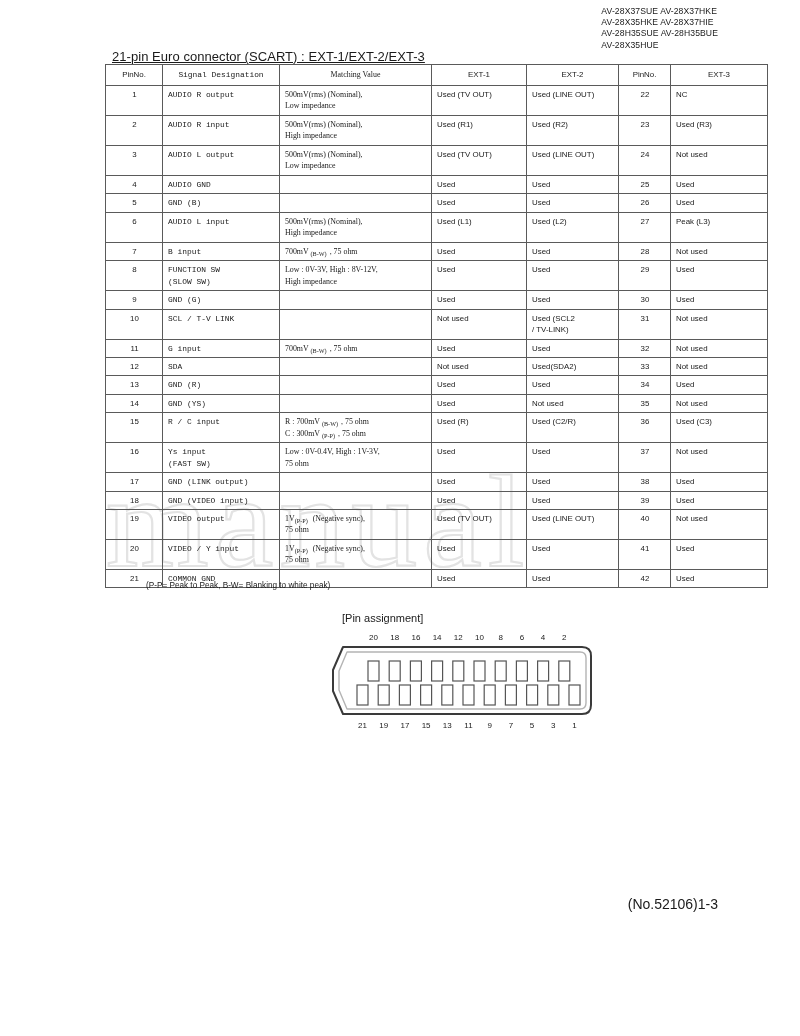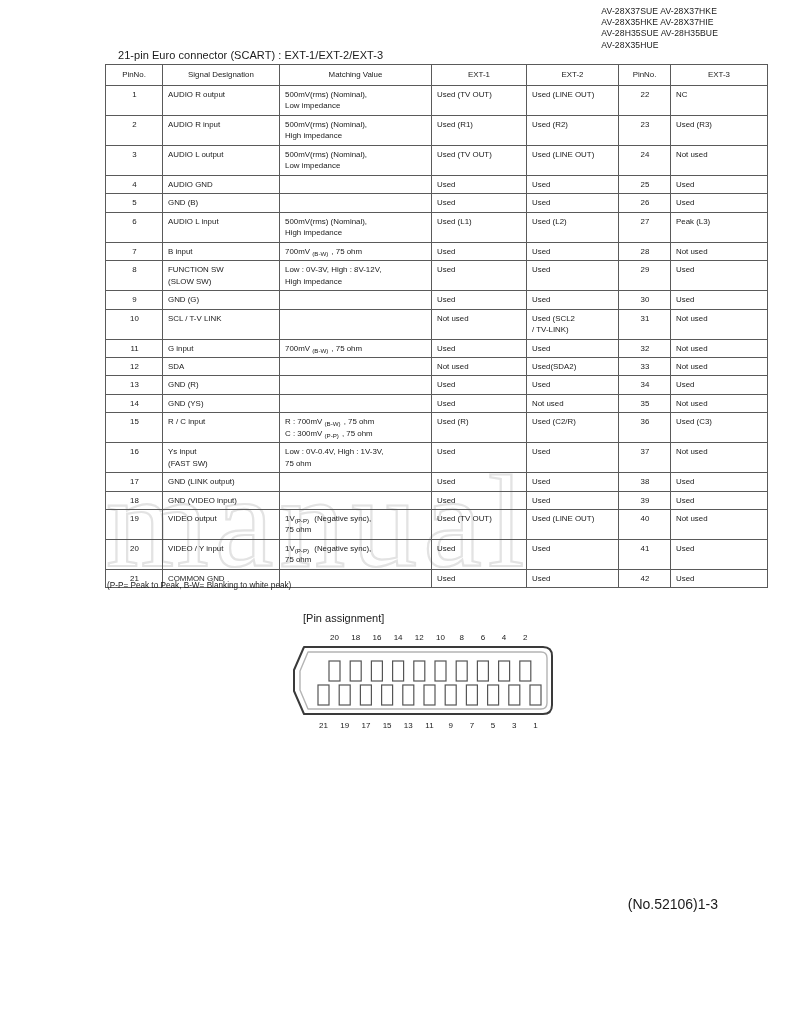--- a/index.html
+++ b/index.html
@@ -23,24 +23,25 @@
     right: 82px;
     font-size: 8.6px;
     line-height: 11.2px;
     letter-spacing: 0.1px;
     white-space: nowrap;
   }
 
   
   .section-title {
     position: absolute;
-    left: 118px;
+    left: 112px;
     top: 49px;
-    font-size: 11px;
+    font-size: 13px;
     letter-spacing: 0.05px;
+    text-decoration: underline;
   }
 
   
   .pin-table {
     position: absolute;
     left: 105px;
     top: 64px;
     width: 613px;
     border-collapse: collapse;
     table-layout: fixed;
@@ -54,22 +55,22 @@
     line-height: 11.4px;
     background: transparent;
   }
   .pin-table thead th {
     text-align: center;
     vertical-align: middle;
     height: 16px;
     padding: 2px 3px;
   }
   .c-pin   { width: 50px;  text-align: center; }
-  .c-sig   { width: 110px; }
-  .c-match { width: 145px; }
+  .c-sig   { width: 110px; font-family: Liberation Mono, monospace; }
+  .c-match { width: 145px; font-family: Liberation Serif, serif; }
   .c-e1    { width: 88px;  }
   .c-e2    { width: 85px; margin-left: 8px;  }
   .c-pin2  { width: 45px;  text-align: center; }
   .c-e3    { width: 90px;  }
 
   td.num { text-align: center; }
 
   .pin-table tbody tr { height: 17px; }
   .pin-table tbody tr.tall { height: 30px; }
 
@@ -110,21 +111,21 @@
     position: absolute;
     left: 96px;
     top: 448px;
     width: 620px;
     height: 150px;
     pointer-events: none;
     z-index: 0;
     text-align: center;
   }
   .watermark svg { display: block; }
-  .pin-table, .note, .diagram, .assign-title { z-index: 2; }
+  .pin-table, .note, .diagram, .assign-title { z-index: 2; padding-left: 39px; }
 
   
   .footer {
     position: absolute;
     right: 82px;
     top: 884px;
     font-size: 14px;
     margin-top: 12px;
   }
 </style>

